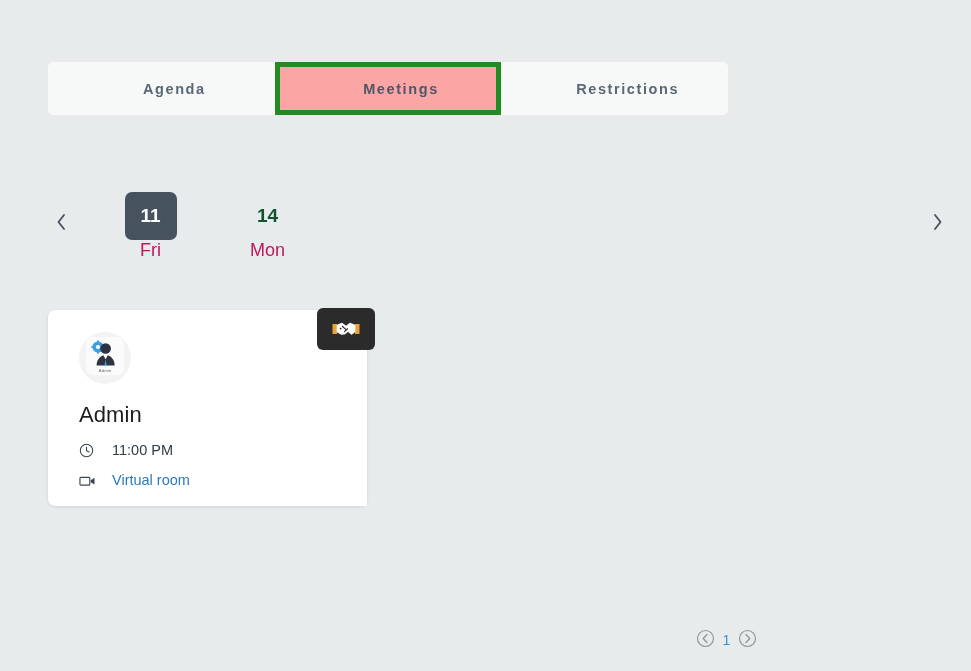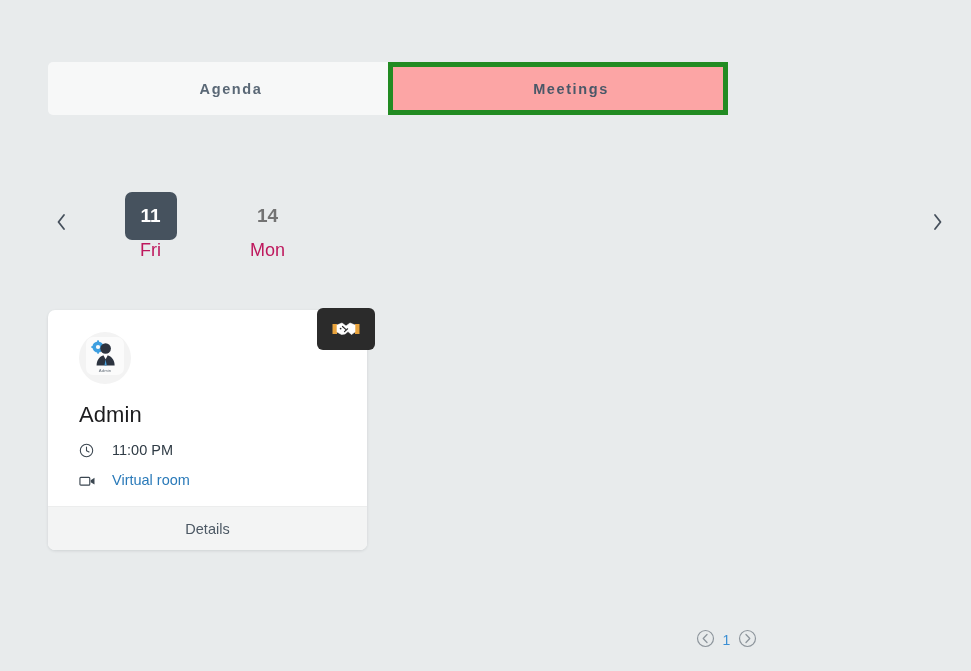--- a/index.html
+++ b/index.html
@@ -96,21 +96,21 @@
     cursor: pointer;
   }
   .day-num {
     width: 52px;
     height: 48px;
     display: flex;
     align-items: center;
     justify-content: center;
     font-size: 19px;
     font-weight: bold;
-    color: #737373;
+    color: #14532d;
     border-radius: 7px;
   }
   .day-cell.selected .day-num {
     background: #46525e;
     color: #ffffff;
   }
   .day-name {
     font-size: 18px;
     color: #be185d;
   }
@@ -229,20 +229,23 @@
 </style>
 </head>
 <body>
 
 <div id="tabbar">
   <button class="tab">
     <span>Agenda</span>
   </button>
   <button class="tab active-highlight">
     <span>Meetings</span>
+  </button>
+  <button class="tab">
+    <span>Restrictions</span>
   </button>
 </div>
 
 <div id="date-strip">
 
   <button class="nav-chevron" id="prev-day">
     <span>
       <svg width="11" height="18" viewBox="0 0 11 18" aria-hidden="true">
         <polyline points="8,2 2.5,9 8,16" fill="none" stroke="#46505c" stroke-width="1.8" stroke-linecap="round" stroke-linejoin="round"></polyline>
       </svg>
@@ -328,23 +331,20 @@
         <svg width="17" height="14" viewBox="0 0 18 14" aria-hidden="true">
           <rect x="1" y="3.2" width="10.4" height="8.2" rx="1" fill="none" stroke="#3b4650" stroke-width="1.2"></rect>
           <path d="M12.4 6.2 L16.4 3.6 L16.4 10.8 L12.4 8.4 Z" fill="#3b4650"></path>
         </svg>
       </span>
       <a class="meta-link" href="#">Virtual room</a>
     </div>
 
   </div>
 
-  <div class="card-footer">
-    <span>Details</span>
-  </div>
 </div>
 
 <div id="pagination">
   <button class="pager-btn">
     <span>
       <svg width="19" height="19" viewBox="0 0 20 20" aria-hidden="true">
         <circle cx="10" cy="10" r="8.4" fill="none" stroke="#8d959c" stroke-width="1.25"></circle>
         <polyline points="11.6,5.8 7.6,10 11.6,14.2" fill="none" stroke="#8d959c" stroke-width="1.35" stroke-linecap="round" stroke-linejoin="round"></polyline>
       </svg>
     </span>

